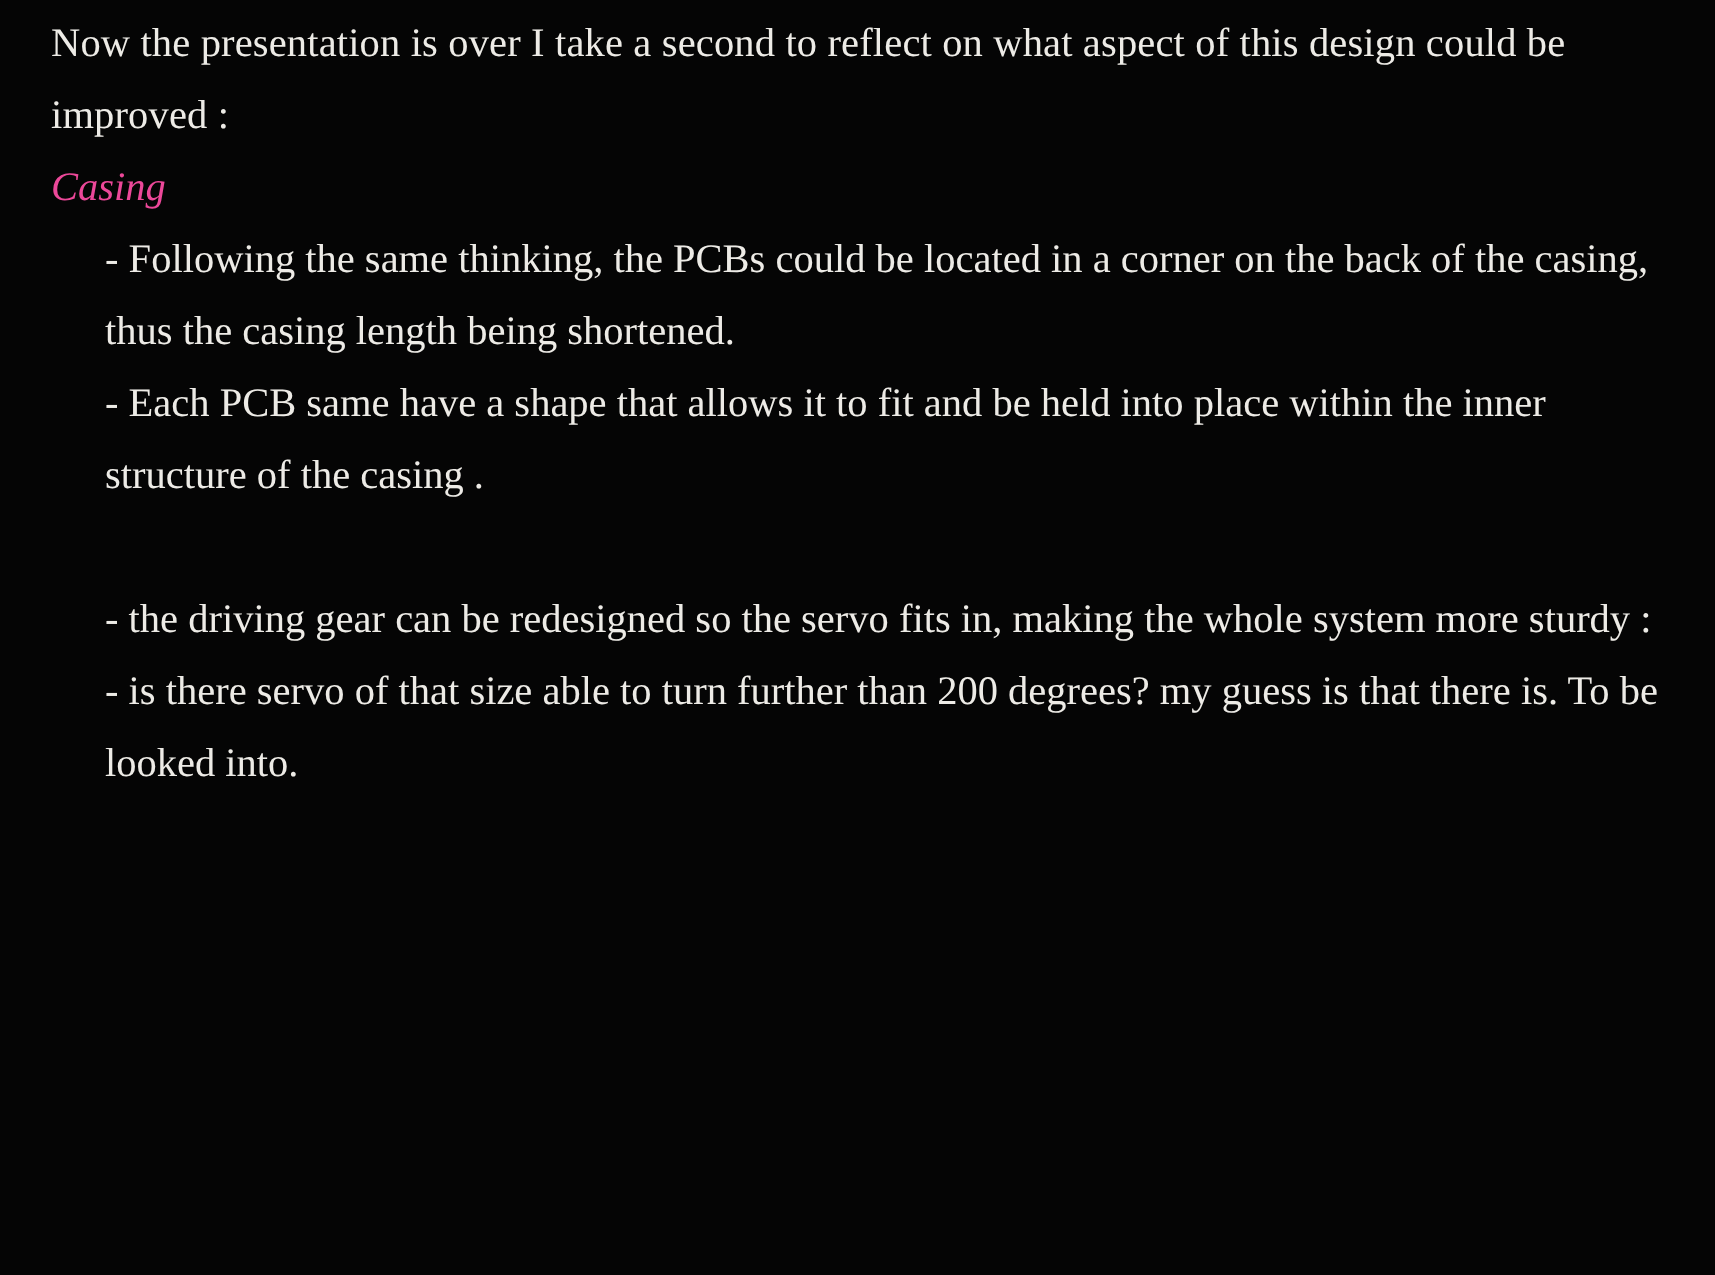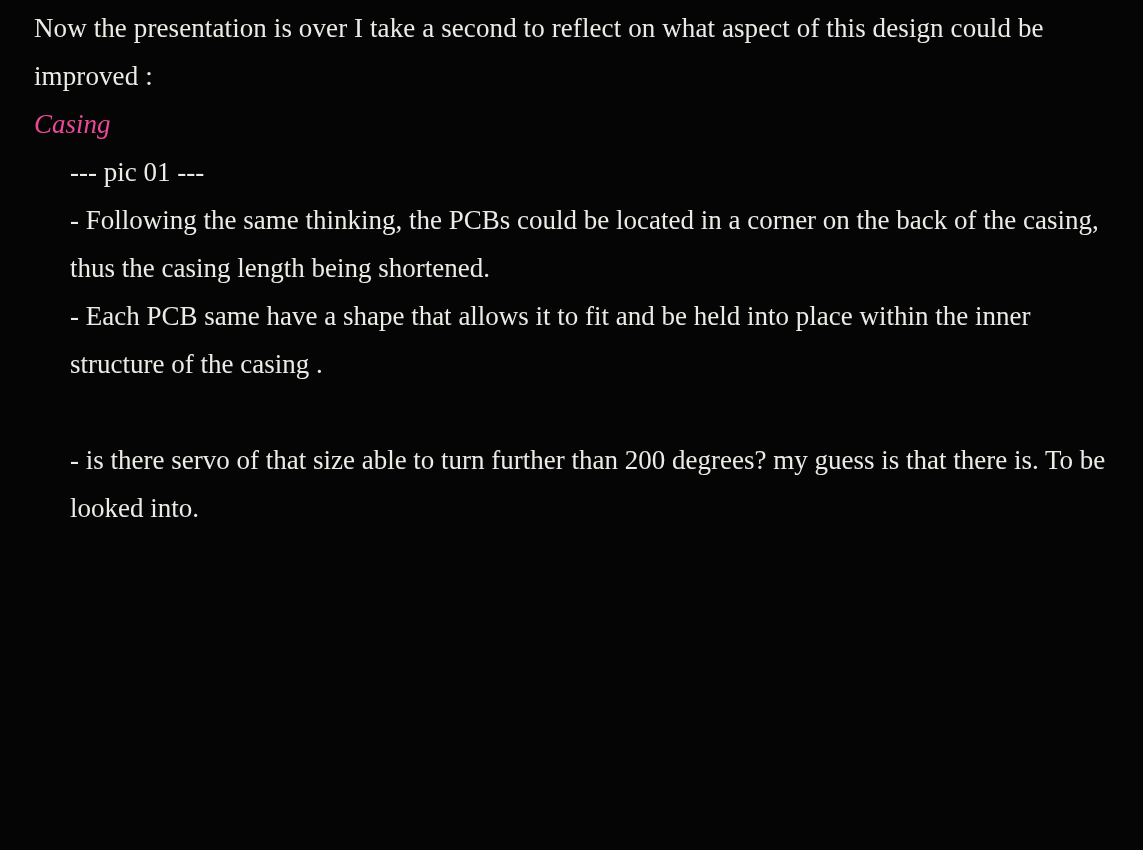--- a/index.html
+++ b/index.html
@@ -53,26 +53,26 @@
 </head>
 <body>
 
 <div class="page">
 
   <p class="para">Now the presentation is over I take a second to reflect on what aspect of this design could be improved :</p>
 
   <p class="heading-italic">Casing</p>
 
 
-  <p class="indent">--- pic 01 ---</p>
 
   <p class="indent">- Following the same thinking, the PCBs could be located in a corner on the back of the casing, thus the casing length being shortened.</p>
 
 
   <p class="indent">- Each PCB same have a shape that allows it to fit and be held into place within the inner structure of the casing .</p>
 
   <div class="blank-line"></div>
 
+  <p class="indent">- the driving gear can be redesigned so the servo fits in, making the whole system more sturdy :</p>
 
 
   <p class="indent clipped">- is there servo of that size able to turn further than 200 degrees? my guess is that there is. To be looked into.</p>
 
 </div>
 
 </body></html>

